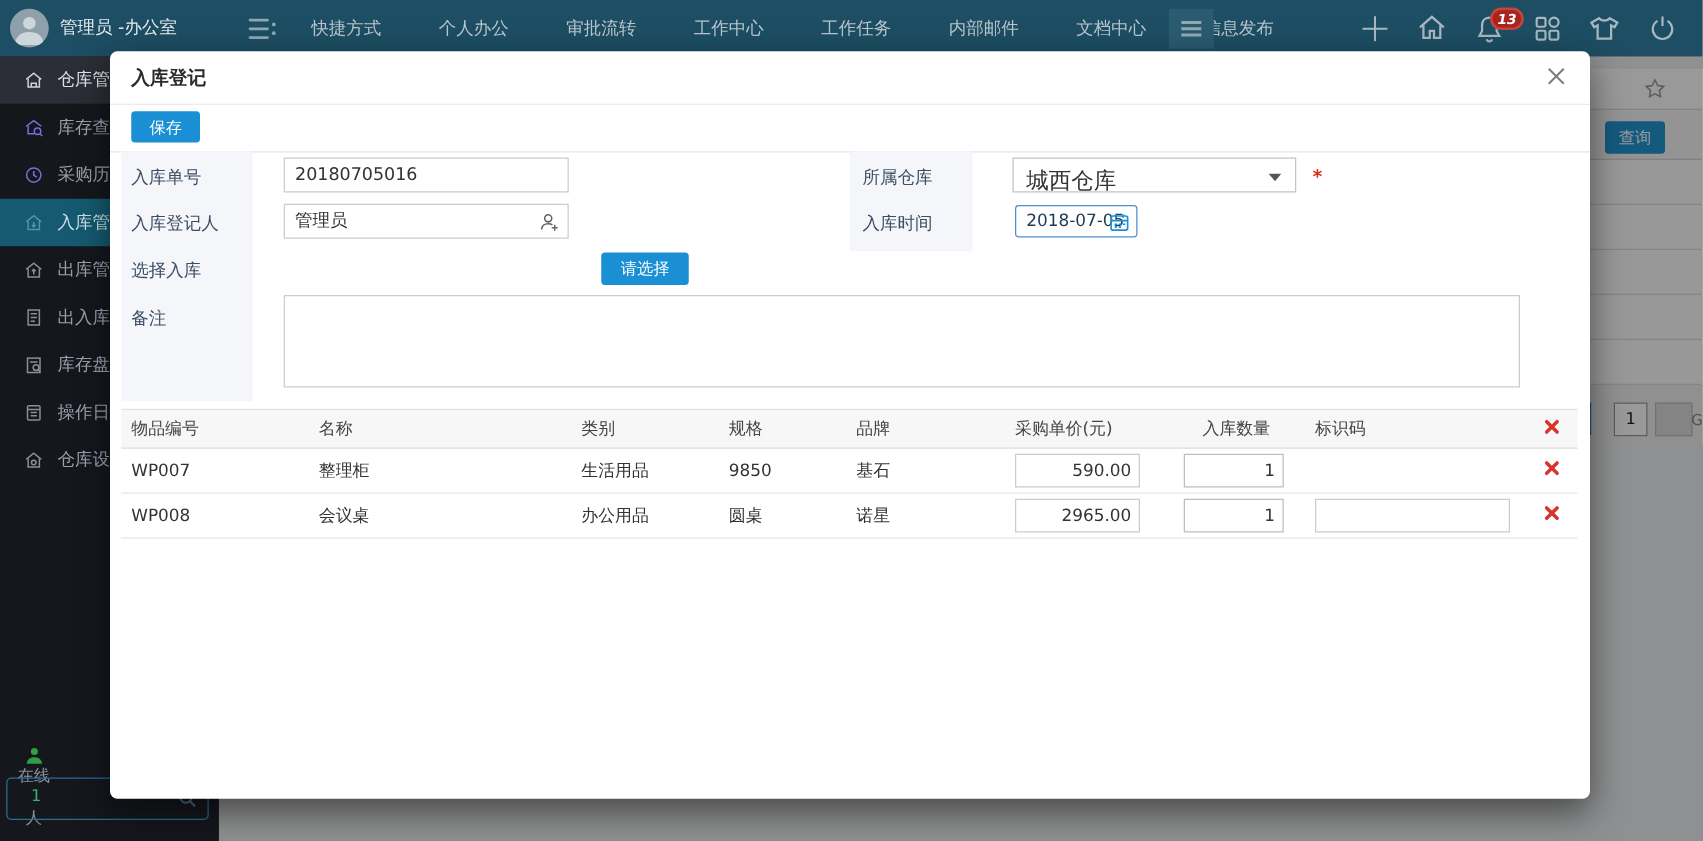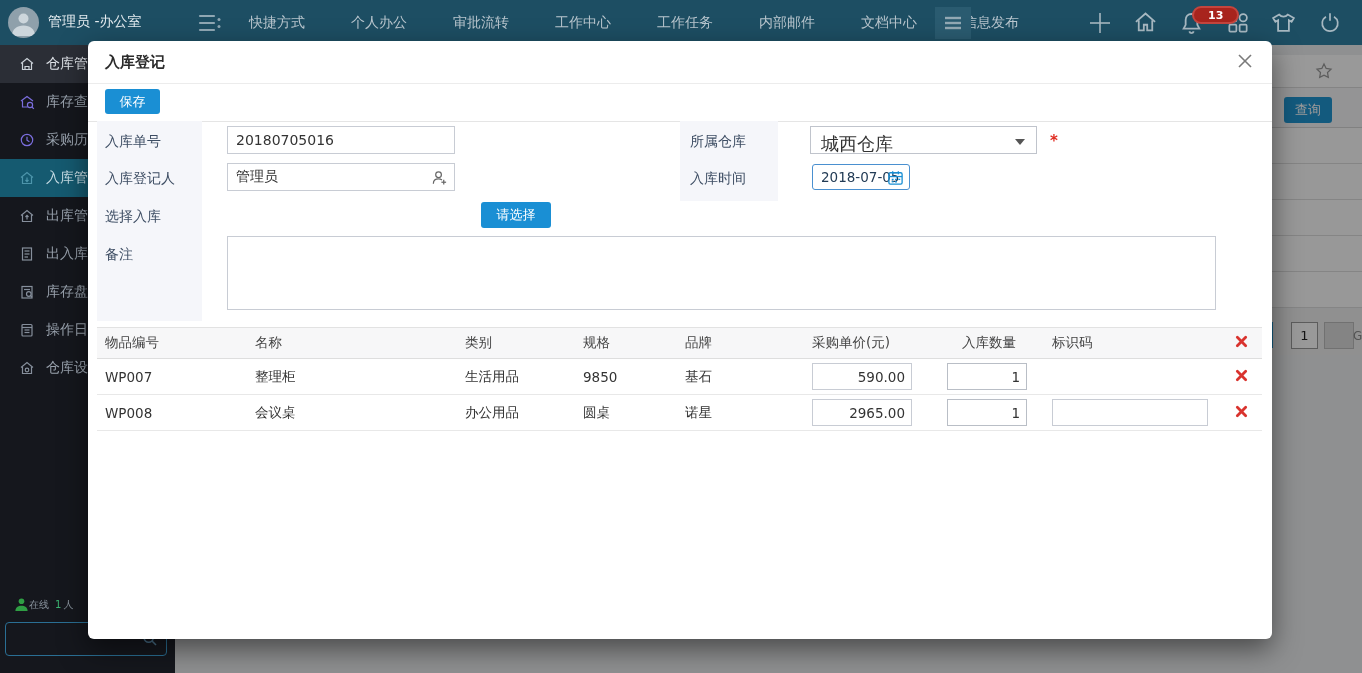--- a/index.html
+++ b/index.html
@@ -9,29 +9,29 @@
   
   .topbar { position:absolute; left:0; top:0; width:1362px; height:45px; background:#1d4e63; z-index:3; }
   .avatar { position:absolute; left:8px; top:7px; width:31px; height:31px; border-radius:50%; background:#8fa0ab; overflow:hidden; }
   .user-name { position:absolute; left:48px; top:13px; color:#e6edf1; font-size:14px; }
   .collapse-ic { position:absolute; left:197px; top:11px; width:26px; height:24px; cursor:pointer; }
   .topnav { position:absolute; left:249px; top:0; height:45px; display:flex; align-items:center; gap:46px; }
   .topnav span { color:#b9c6ce; font-size:14px; cursor:pointer; white-space:nowrap; }
   .hamburger { position:absolute; left:935px; top:7px; width:36px; height:32px; background:#2a5b70; display:flex; align-items:center; justify-content:center; cursor:pointer; }
   .tb-icons { position:absolute; left:1086px; top:0; height:45px; display:flex; align-items:center; gap:19px; }
   .tb-ic { width:27px; height:27px; display:flex; align-items:center; justify-content:center; cursor:pointer; position:relative; }
-  .badge { position:absolute; left:1192px; top:6px; min-width:27px; height:18px; background:#a8241d; border:2px solid #c4453e; border-radius:10px; color:#fff; font-size:11px; font-weight:bold; display:flex; align-items:center; justify-content:center; padding:0 14px; z-index:4; }
+  .badge { position:absolute; left:1192px; top:6px; min-width:27px; height:18px; background:#a8241d; border:2px solid #c4453e; border-radius:10px; color:#fff; font-size:11px; font-weight:bold; display:flex; align-items:center; justify-content:center; padding:0 4px; z-index:4;font-style:italic; }
 
   
   .sidebar { position:absolute; left:0; top:45px; width:175px; height:628px; background:#15171d; z-index:2; }
   .side-item { height:38px; display:flex; align-items:center; color:#98a1ac; font-size:14px; cursor:pointer; }
   .side-item .ic { width:16px; height:16px; margin-left:19px; margin-right:11px; flex:0 0 16px; }
   .side-item.hdr { background:#2b2e36; color:#dfe3e8; }
   .side-item.active { background:#155a70; color:#c8dde5; }
-  .online-row { position:absolute; left:14px; top:552px; display:flex; align-items:center; color:#8a949e; font-size:10px; }
+  .online-row { position:absolute; left:14px; top:552px; display:flex; align-items:center; color:#8a949e; font-size:13px;flex-direction:column; }
   .online-row .cnt { color:#3cb371; margin:0 2px 0 6px; }
   .side-search { position:absolute; left:5px; top:577px; width:162px; height:34px; border:1px solid #2a6f94; border-radius:4px; background:transparent; }
   .side-search input { position:absolute; left:6px; top:2px; width:126px; height:28px; background:transparent; border:none; outline:none; color:#cfd6dc; font-size:13px; }
   .side-search .mag { position:absolute; right:8px; top:8px; }
 
   
   .content { position:absolute; left:175px; top:45px; width:1187px; height:628px; background:#eef0f2; z-index:1; }
   .bg-star-row { position:absolute; left:0; top:10px; width:1187px; height:33px; background:#ffffff; border-bottom:1px solid #dcdcdc; }
   .star-ic { position:absolute; left:1139px; top:6px; cursor:pointer; }
   .bg-query-row { position:absolute; left:0; top:43px; width:1187px; height:40px; background:#f7f7f8; border-bottom:1px solid #d8d8d8; }

